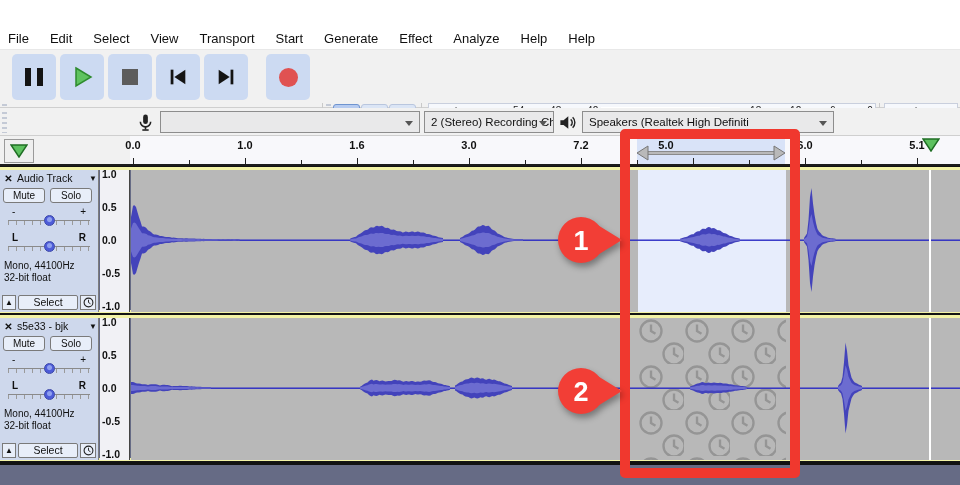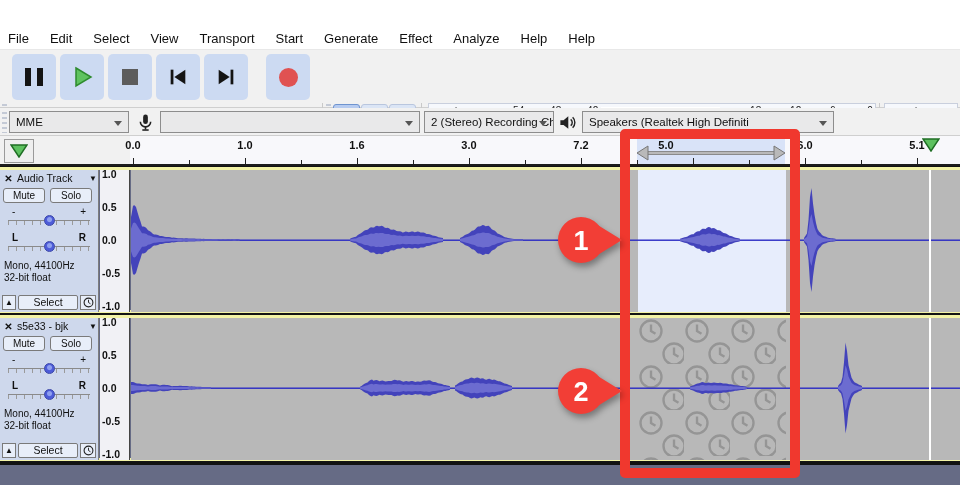--- a/index.html
+++ b/index.html
@@ -275,21 +275,20 @@
     <div class="ebtn" style="left:908px;width:28px;background:none;border:none;">
         <span class="icon-glyph" style="font-size:19px;font-weight:bold;color:#2c2c2c;">↶</span>
       </div>
     <div class="ebtn" style="left:936px;width:24px;background:none;border:none;">
         <span class="icon-glyph" style="font-size:19px;font-weight:bold;color:#bdbdbd;">↷</span>
       </div>
   </div>
 
   <div class="devzone">
     <div class="grabber" style="left:2px;top:4px;height:21px;"></div>
-    <div class="combo" style="left:9px;width:120px;"><span>MME</span><span class="chev"></span></div>
     <svg class="devicon" style="left:136px;" viewBox="0 0 24 24">
         <rect x="9" y="2" width="6" height="12" rx="3" fill="#222"></rect>
         <path d="M5.5 11a6.5 6.5 0 0 0 13 0" fill="none" stroke="#222" stroke-width="2"></path>
         <line x1="12" y1="17.5" x2="12" y2="21" stroke="#222" stroke-width="2"></line>
         <line x1="8" y1="21.5" x2="16" y2="21.5" stroke="#222" stroke-width="2"></line>
       </svg>
     <div class="combo" style="left:160px;width:260px;"><span class="chev"></span></div>
     <div class="combo" style="left:424px;width:130px;"><span>2 (Stereo) Recording Chann</span><span class="chev"></span></div>
     <svg class="devicon" style="left:558px;" viewBox="0 0 24 24">
         <path d="M3 9v6h4l6 5V4L7 9z" fill="#222"></path>

